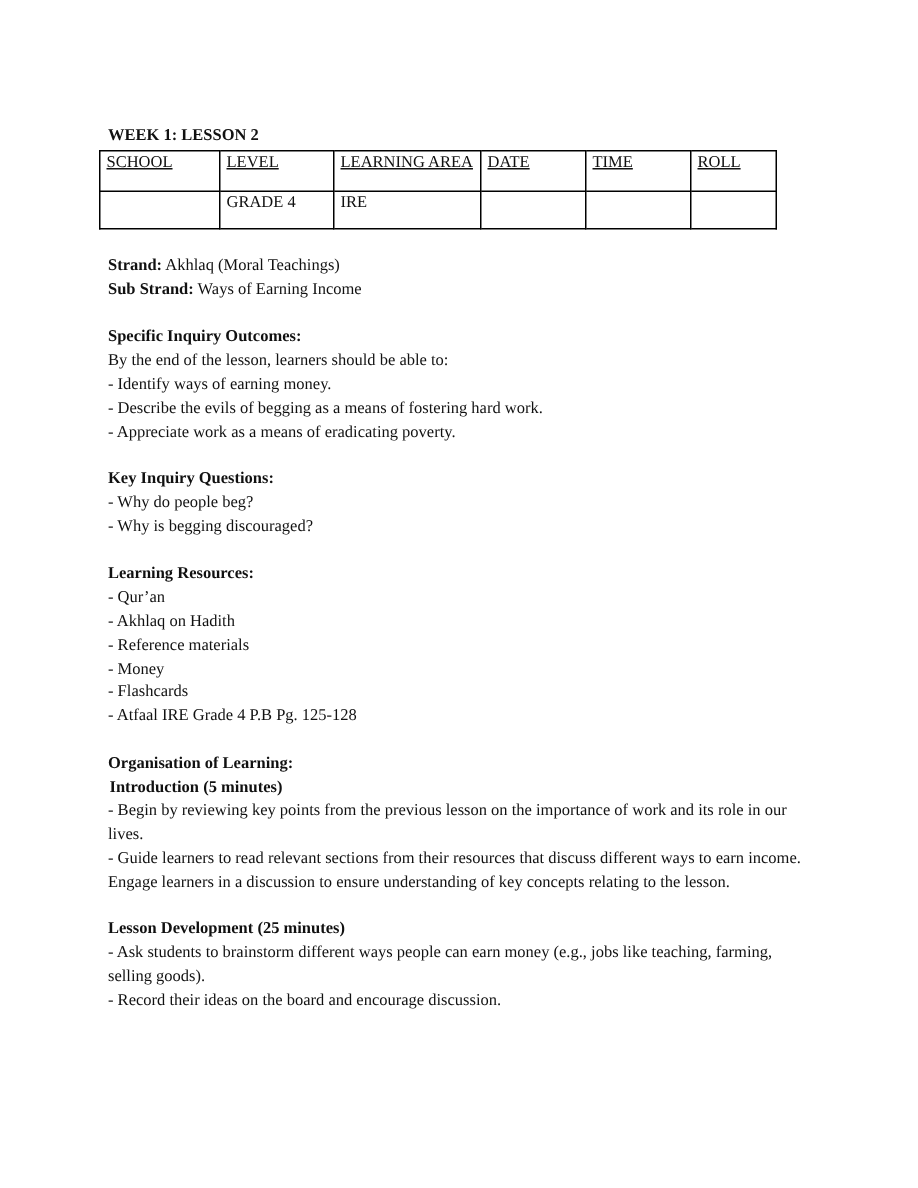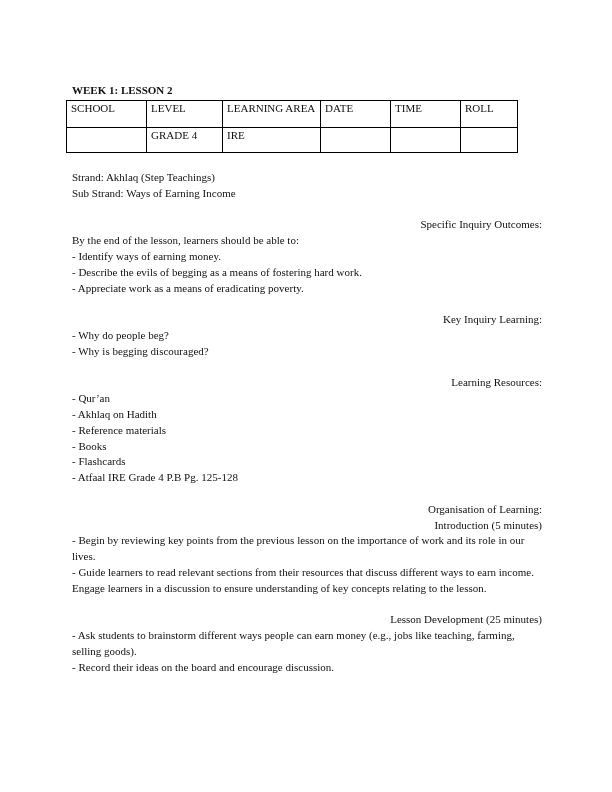--- a/index.html
+++ b/index.html
@@ -2,24 +2,24 @@
 <html><head>
 <meta charset="utf-8">
 <style>
   html, body { margin: 0; padding: 0; background: #ffffff; }
   body { width: 612px; height: 792px; position: relative; overflow: hidden;
          font-family: "Liberation Serif", "DejaVu Serif", serif; color: #111; font-size: 11px; }
   .page { position: absolute; left: 72px; top: 84px; width: 470px; }
   .title { font-weight: bold; font-size: 11px; line-height: 13px; height: 14px; }
   table.info { position: absolute; left: -6px; top: 16px; border-collapse: collapse; table-layout: fixed; width: 451px; }
   table.info td { border: 1px solid #000; vertical-align: top; padding: 1px 4px 0 4px; font-size: 11px; line-height: 12.5px; }
-  table.info tr.hdr td { height: 25px; }
+  table.info tr.hdr td { height: 25px; text-decoration: underline; }
   table.info tr.row td { height: 23px; }
   .content { position: absolute; left: 0; top: 86px; width: 470px; line-height: 15.8px; font-size: 11px; }
-  .b { font-weight: normal; text-align: right; }
+  .b { font-weight: bold; }
   .gap { height: 15.8px; }
   .line { white-space: nowrap; }
   .wrap { white-space: normal; }
   .indent1 { padding-left: 1px; }
 </style>
 </head>
 <body>
 
 <div class="page">
   <div class="title">WEEK 1: LESSON 2</div>
@@ -48,44 +48,44 @@
       <td>IRE</td>
       <td></td>
       <td></td>
       <td></td>
     </tr>
   </tbody>
     </table>
 
   <div class="content">
     <div class="line">
-      <span class="b">Strand:</span><span> Akhlaq (Step Teachings)</span>
+      <span class="b">Strand:</span><span> Akhlaq (Moral Teachings)</span>
     </div>
     <div class="line">
       <span class="b">Sub Strand:</span><span> Ways of Earning Income</span>
     </div>
     <div class="gap"></div>
 
     <div class="b line">Specific Inquiry Outcomes:</div>
     <div class="line">By the end of the lesson, learners should be able to:</div>
     <div class="line">- Identify ways of earning money.</div>
     <div class="line">- Describe the evils of begging as a means of fostering hard work.</div>
     <div class="line">- Appreciate work as a means of eradicating poverty.</div>
     <div class="gap"></div>
 
-    <div class="b line">Key Inquiry Learning:</div>
+    <div class="b line">Key Inquiry Questions:</div>
     <div class="line">- Why do people beg?</div>
     <div class="line">- Why is begging discouraged?</div>
     <div class="gap"></div>
 
     <div class="b line">Learning Resources:</div>
     <div class="line">- Qur’an</div>
     <div class="line">- Akhlaq on Hadith</div>
     <div class="line">- Reference materials</div>
-    <div class="line">- Books</div>
+    <div class="line">- Money</div>
     <div class="line">- Flashcards</div>
     <div class="line">- Atfaal IRE Grade 4 P.B Pg. 125-128</div>
     <div class="gap"></div>
 
     <div class="b line">Organisation of Learning:</div>
     <div class="b line indent1">Introduction (5 minutes)</div>
     <div class="wrap">- Begin by reviewing key points from the previous lesson on the importance of work and its role in our lives.</div>
     <div class="wrap">- Guide learners to read relevant sections from their resources that discuss different ways to earn income. Engage learners in a discussion to ensure understanding of key concepts relating to the lesson.</div>
     <div class="gap"></div>
 

